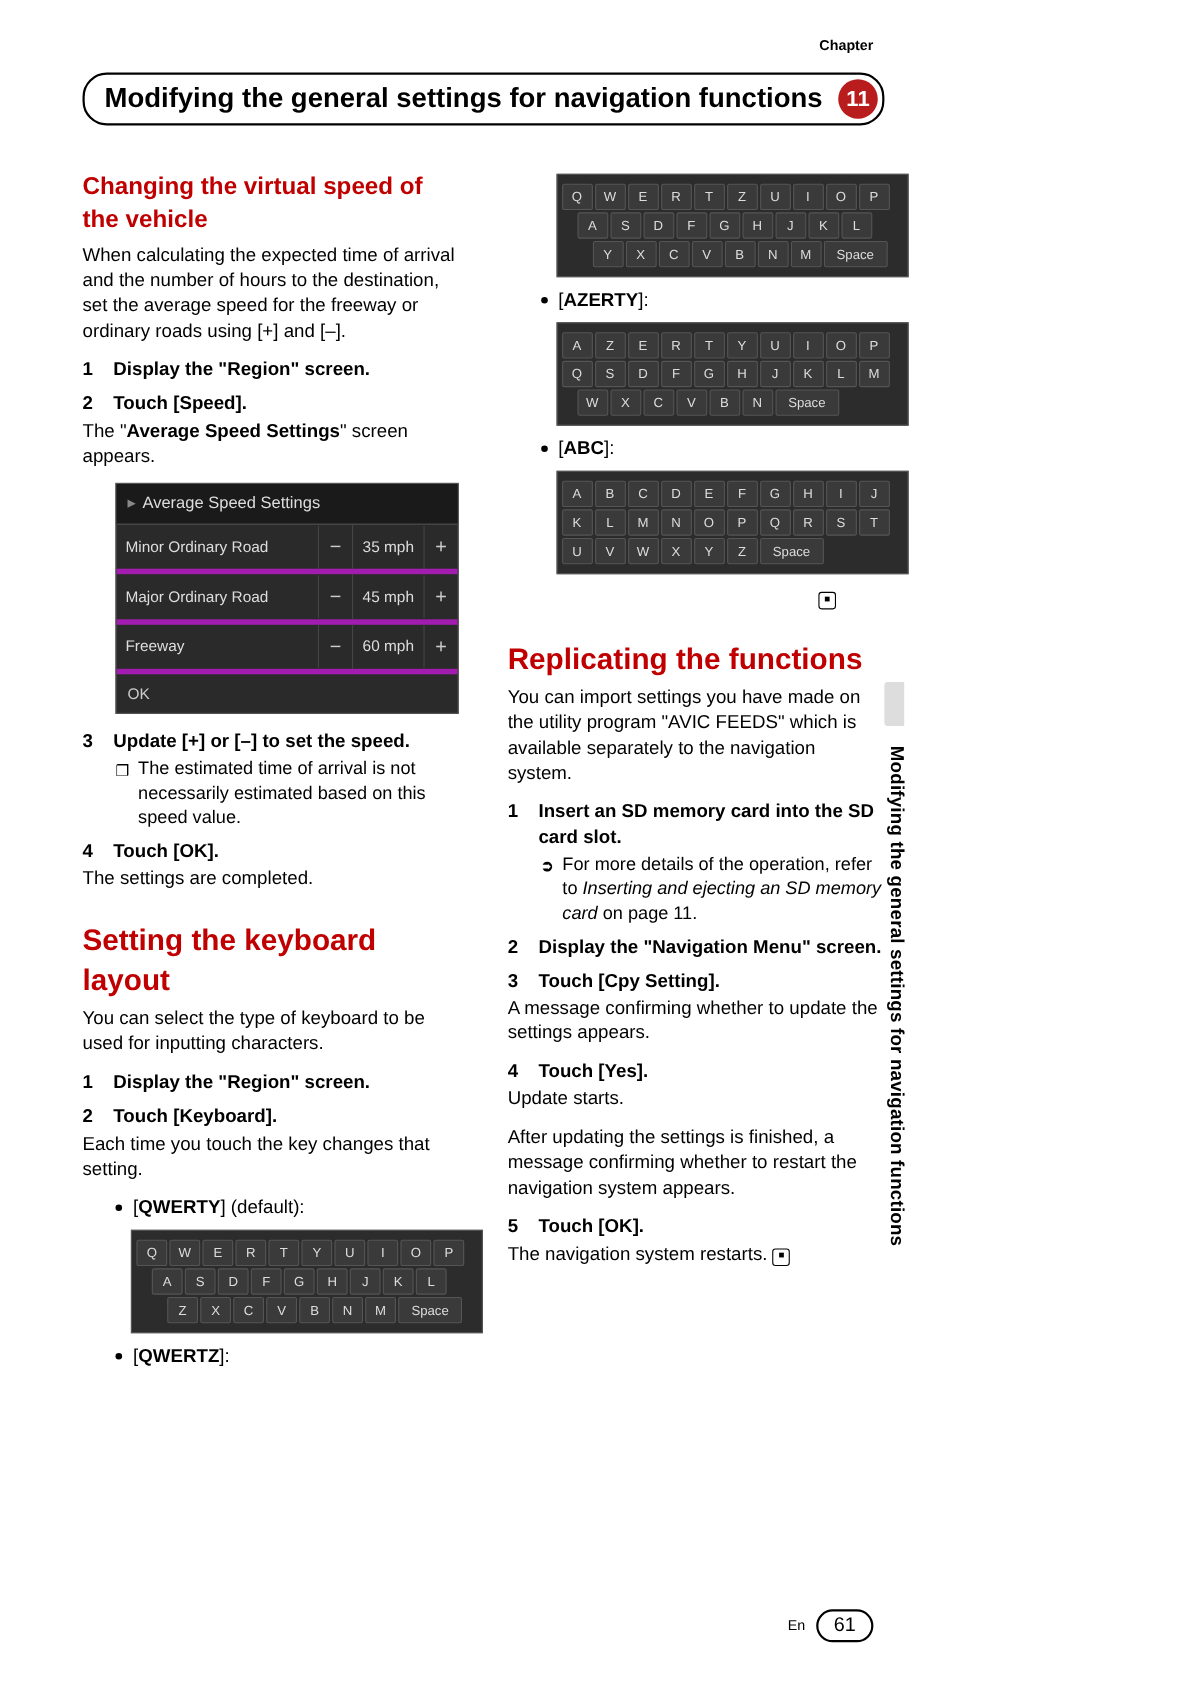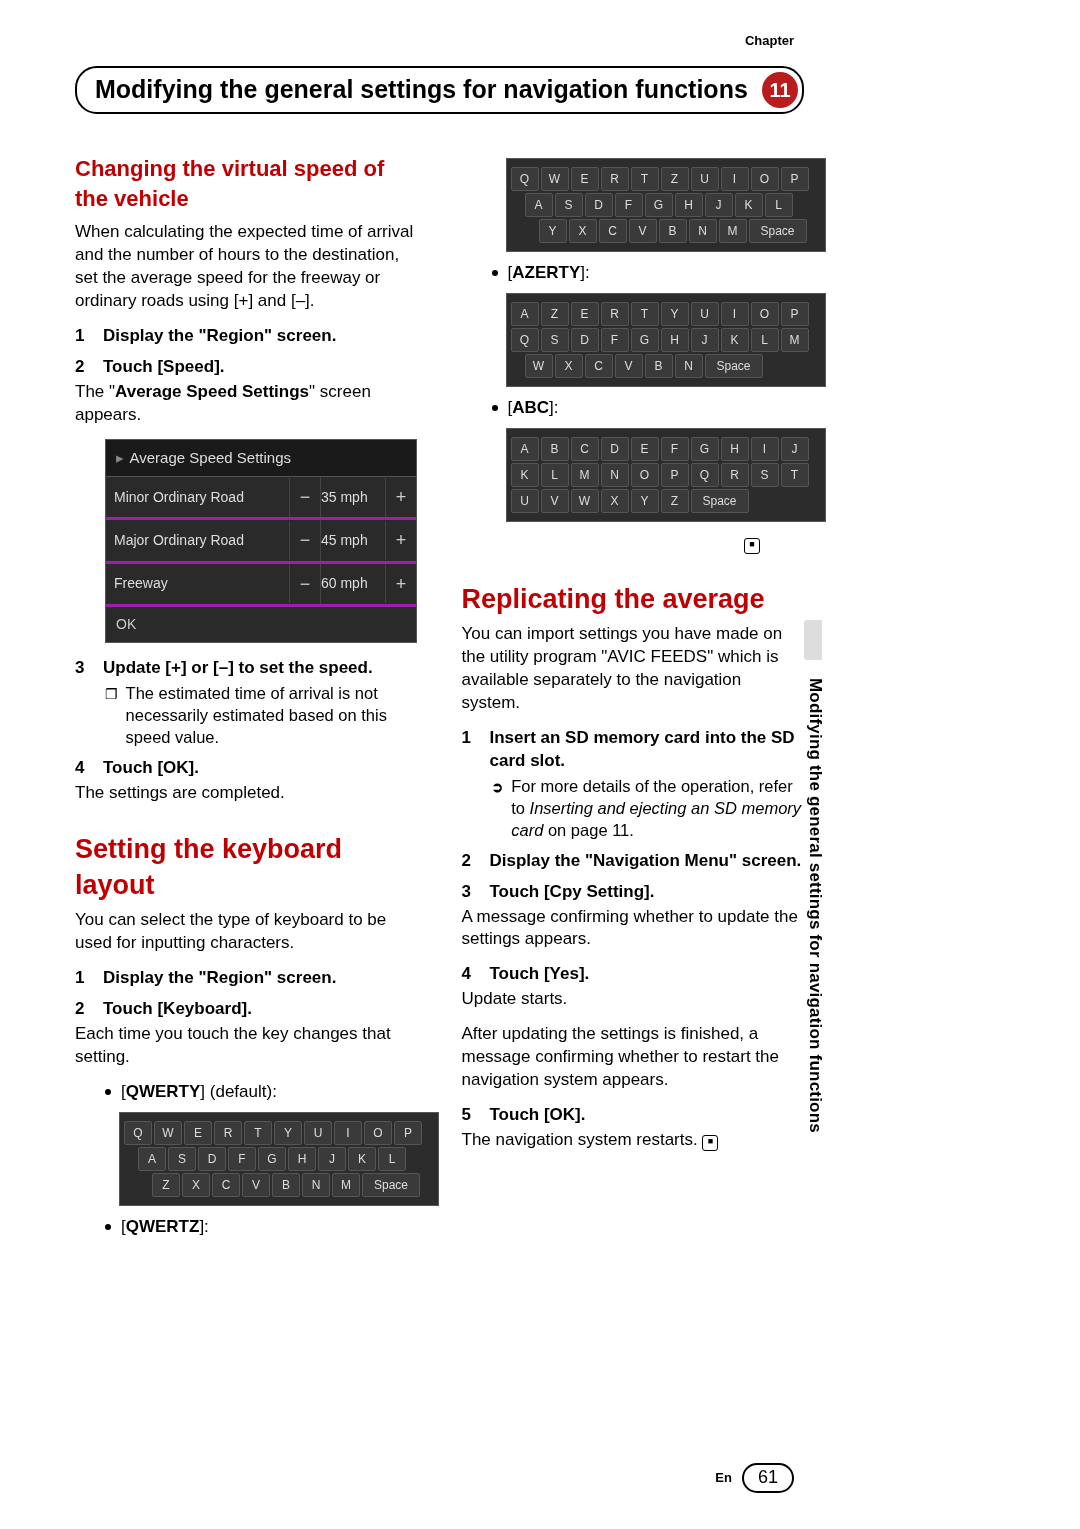--- a/index.html
+++ b/index.html
@@ -18,37 +18,37 @@
 .step-num{font-weight:bold;width:14px}
 .step-text{font-weight:bold;flex:1}
 .note-row{display:flex;gap:8px;margin:2px 0 2px 30px;font-size:16.5px}
 .note-icon{font-size:14px;margin-top:3px}
 .bullet-row{display:flex;gap:10px;margin:6px 0 4px 30px}
 .bullet-dot{width:6px;height:6px;background:#000;border-radius:50%;margin-top:8px;flex-shrink:0}
 .endmark{display:inline-block;border:1.5px solid #000;border-radius:3px;width:14px;height:14px;text-align:center;line-height:11px;font-size:9px;vertical-align:1px}
 .speed-panel{width:310px;margin:10px 0 14px 30px;background:#2a2a2a;border:1px solid #555}
 .speed-title{background:#1a1a1a;color:#ddd;padding:8px 10px;font-size:15px;border-bottom:1px solid #555;display:flex;align-items:center;gap:6px}
 .speed-title-icon{color:#888}
-.speed-row{display:flex;align-items:center;border-bottom:3px solid #a21caf}
+.speed-row{display:flex;align-items:center;border-bottom:5px solid #a21caf}
 .speed-label{color:#ddd;font-size:14px;padding:10px 8px;flex:1;border-right:1px solid #444}
 .speed-btn{width:30px;color:#ccc;text-align:center;font-size:18px;padding:8px 0;border-right:1px solid #444}
 .speed-btn:last-child{border-right:none}
-.speed-val{width:64px;color:#ddd;text-align:left;font-size:14px;padding:10px 0;border-right:1px solid #444}
+.speed-val{width:64px;color:#ddd;text-align:center;font-size:14px;padding:10px 0;border-right:1px solid #444}
 .speed-footer{display:flex;padding:8px 10px;color:#ccc;font-size:14px}
 .kbd{width:310px;margin:8px 0 10px 44px;background:#2c2c2c;padding:6px 4px;border:1px solid #555}
 .kbd-row{display:flex;gap:2px;justify-content:flex-start;margin:2px 0}
 .kbd-row.indent1{padding-left:14px}
 .kbd-row.indent2{padding-left:28px}
 .key{background:#3a3a3a;color:#ddd;font-size:12px;text-align:center;height:22px;line-height:22px;border-radius:2px;min-width:26px;border:1px solid #555;flex-shrink:0}
 .key-space{min-width:56px}
 .side-tab{position:absolute;right:42px;top:620px;background:#ddd;width:18px;height:40px;border-radius:3px 0 0 3px}
 .side-text{position:absolute;right:38px;top:678px;writing-mode:vertical-rl;font-weight:bold;font-size:17px;letter-spacing:0.2px}
 .footer{position:absolute;bottom:36px;right:70px;display:flex;align-items:center;gap:10px}
 .page-num{border:2px solid #000;border-radius:18px;padding:0 14px;font-weight:normal;font-size:18px;height:26px;line-height:24px}
-.footer-en{font-size:13px;font-weight:bold}
+.footer-en{font-size:13px;font-weight:normal}
 .link-icon{font-weight:bold}
 </style>
 </head>
 <body>
 
 <div class="page">
 <div class="chapter-label">Chapter</div>
 <div class="header-bar">
  <div class="header-title">Modifying the general settings for navigation functions</div>
  <div class="chapter-badge">11</div>
@@ -277,21 +277,21 @@
             <div class="key">V</div>
             <div class="key">W</div>
             <div class="key">X</div>
             <div class="key">Y</div>
             <div class="key">Z</div>
             <div class="key key-space">Space</div>
           </div>
         </div>
  <div style="text-align:right;margin:4px 44px 0 0"><span class="endmark">■</span></div>
 
- <div class="h-red h-major">Replicating the average</div>
+ <div class="h-red h-major">Replicating the functions</div>
  <p>You can import settings you have made on the utility program "AVIC FEEDS" which is available separately to the navigation system.</p>
  <div class="step">
           <span class="step-num">1</span>
           <span class="step-text">Insert an SD memory card into the SD card slot.</span>
         </div>
  <div class="note-row">
           <span class="note-icon link-icon">➲</span>
           <span><span>For more details of the operation, refer to </span><i>Inserting and ejecting an SD memory card</i><span> on page 11.</span></span>
         </div>
  <div class="step">

